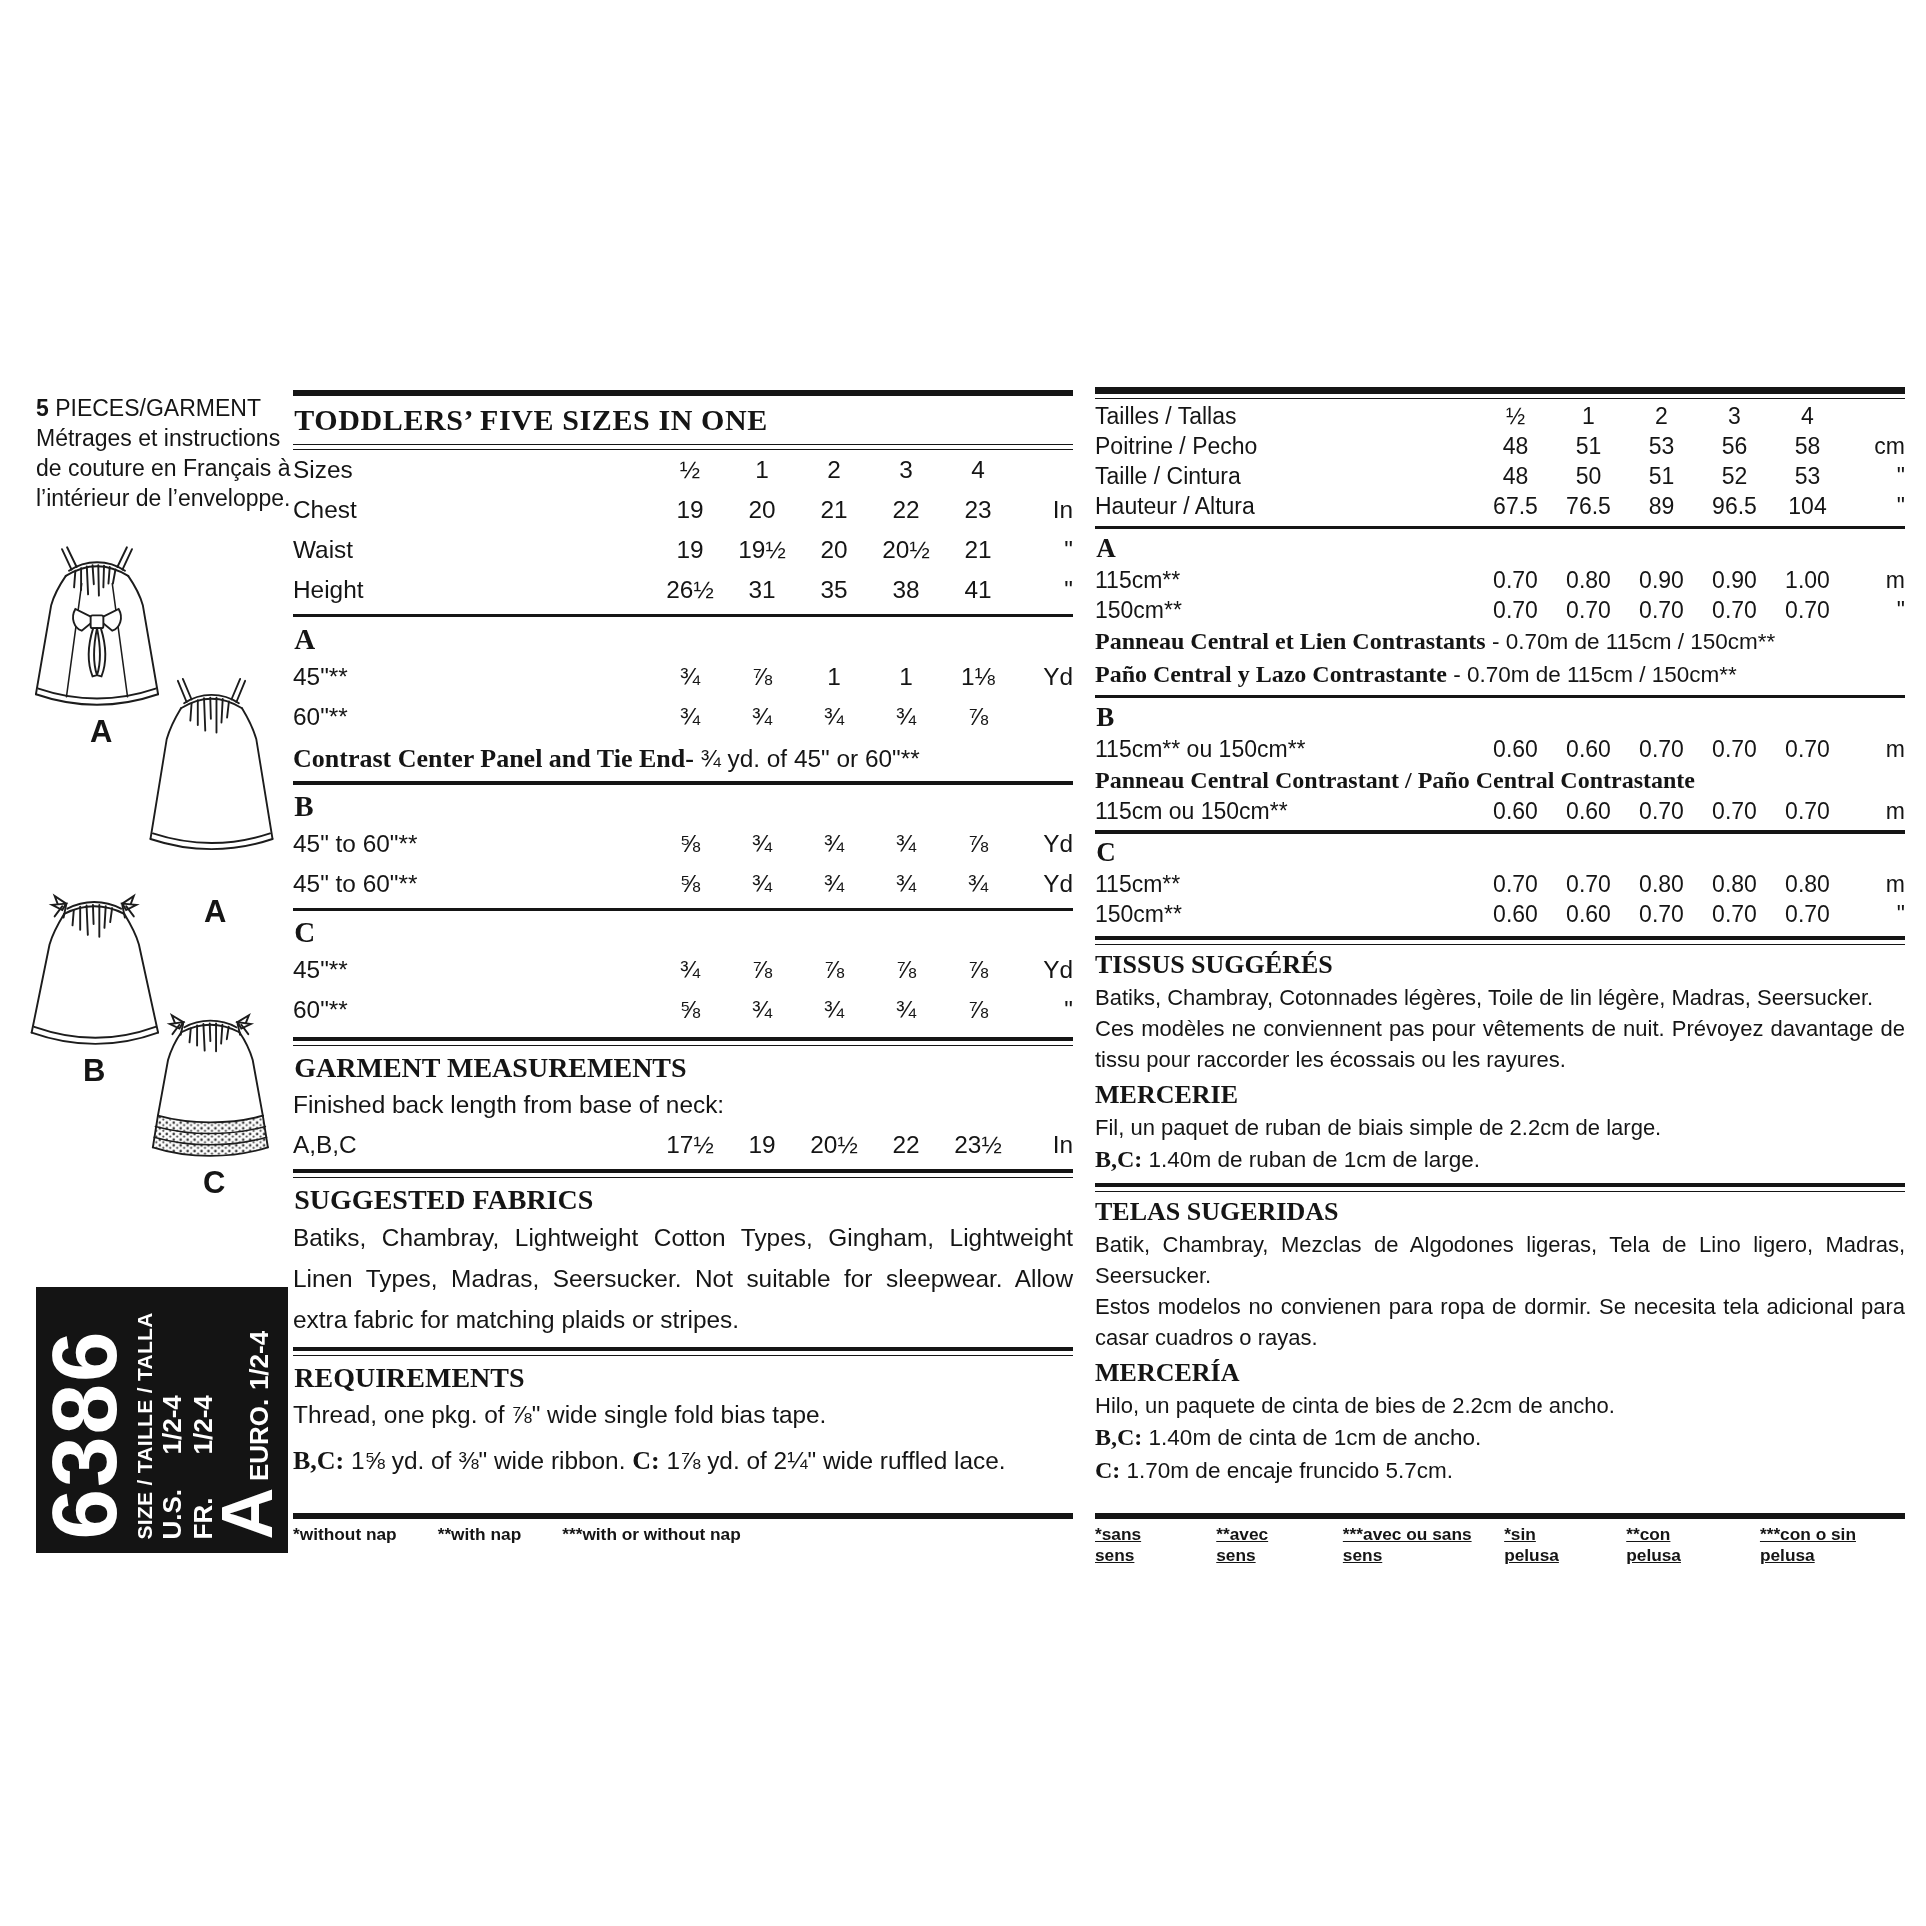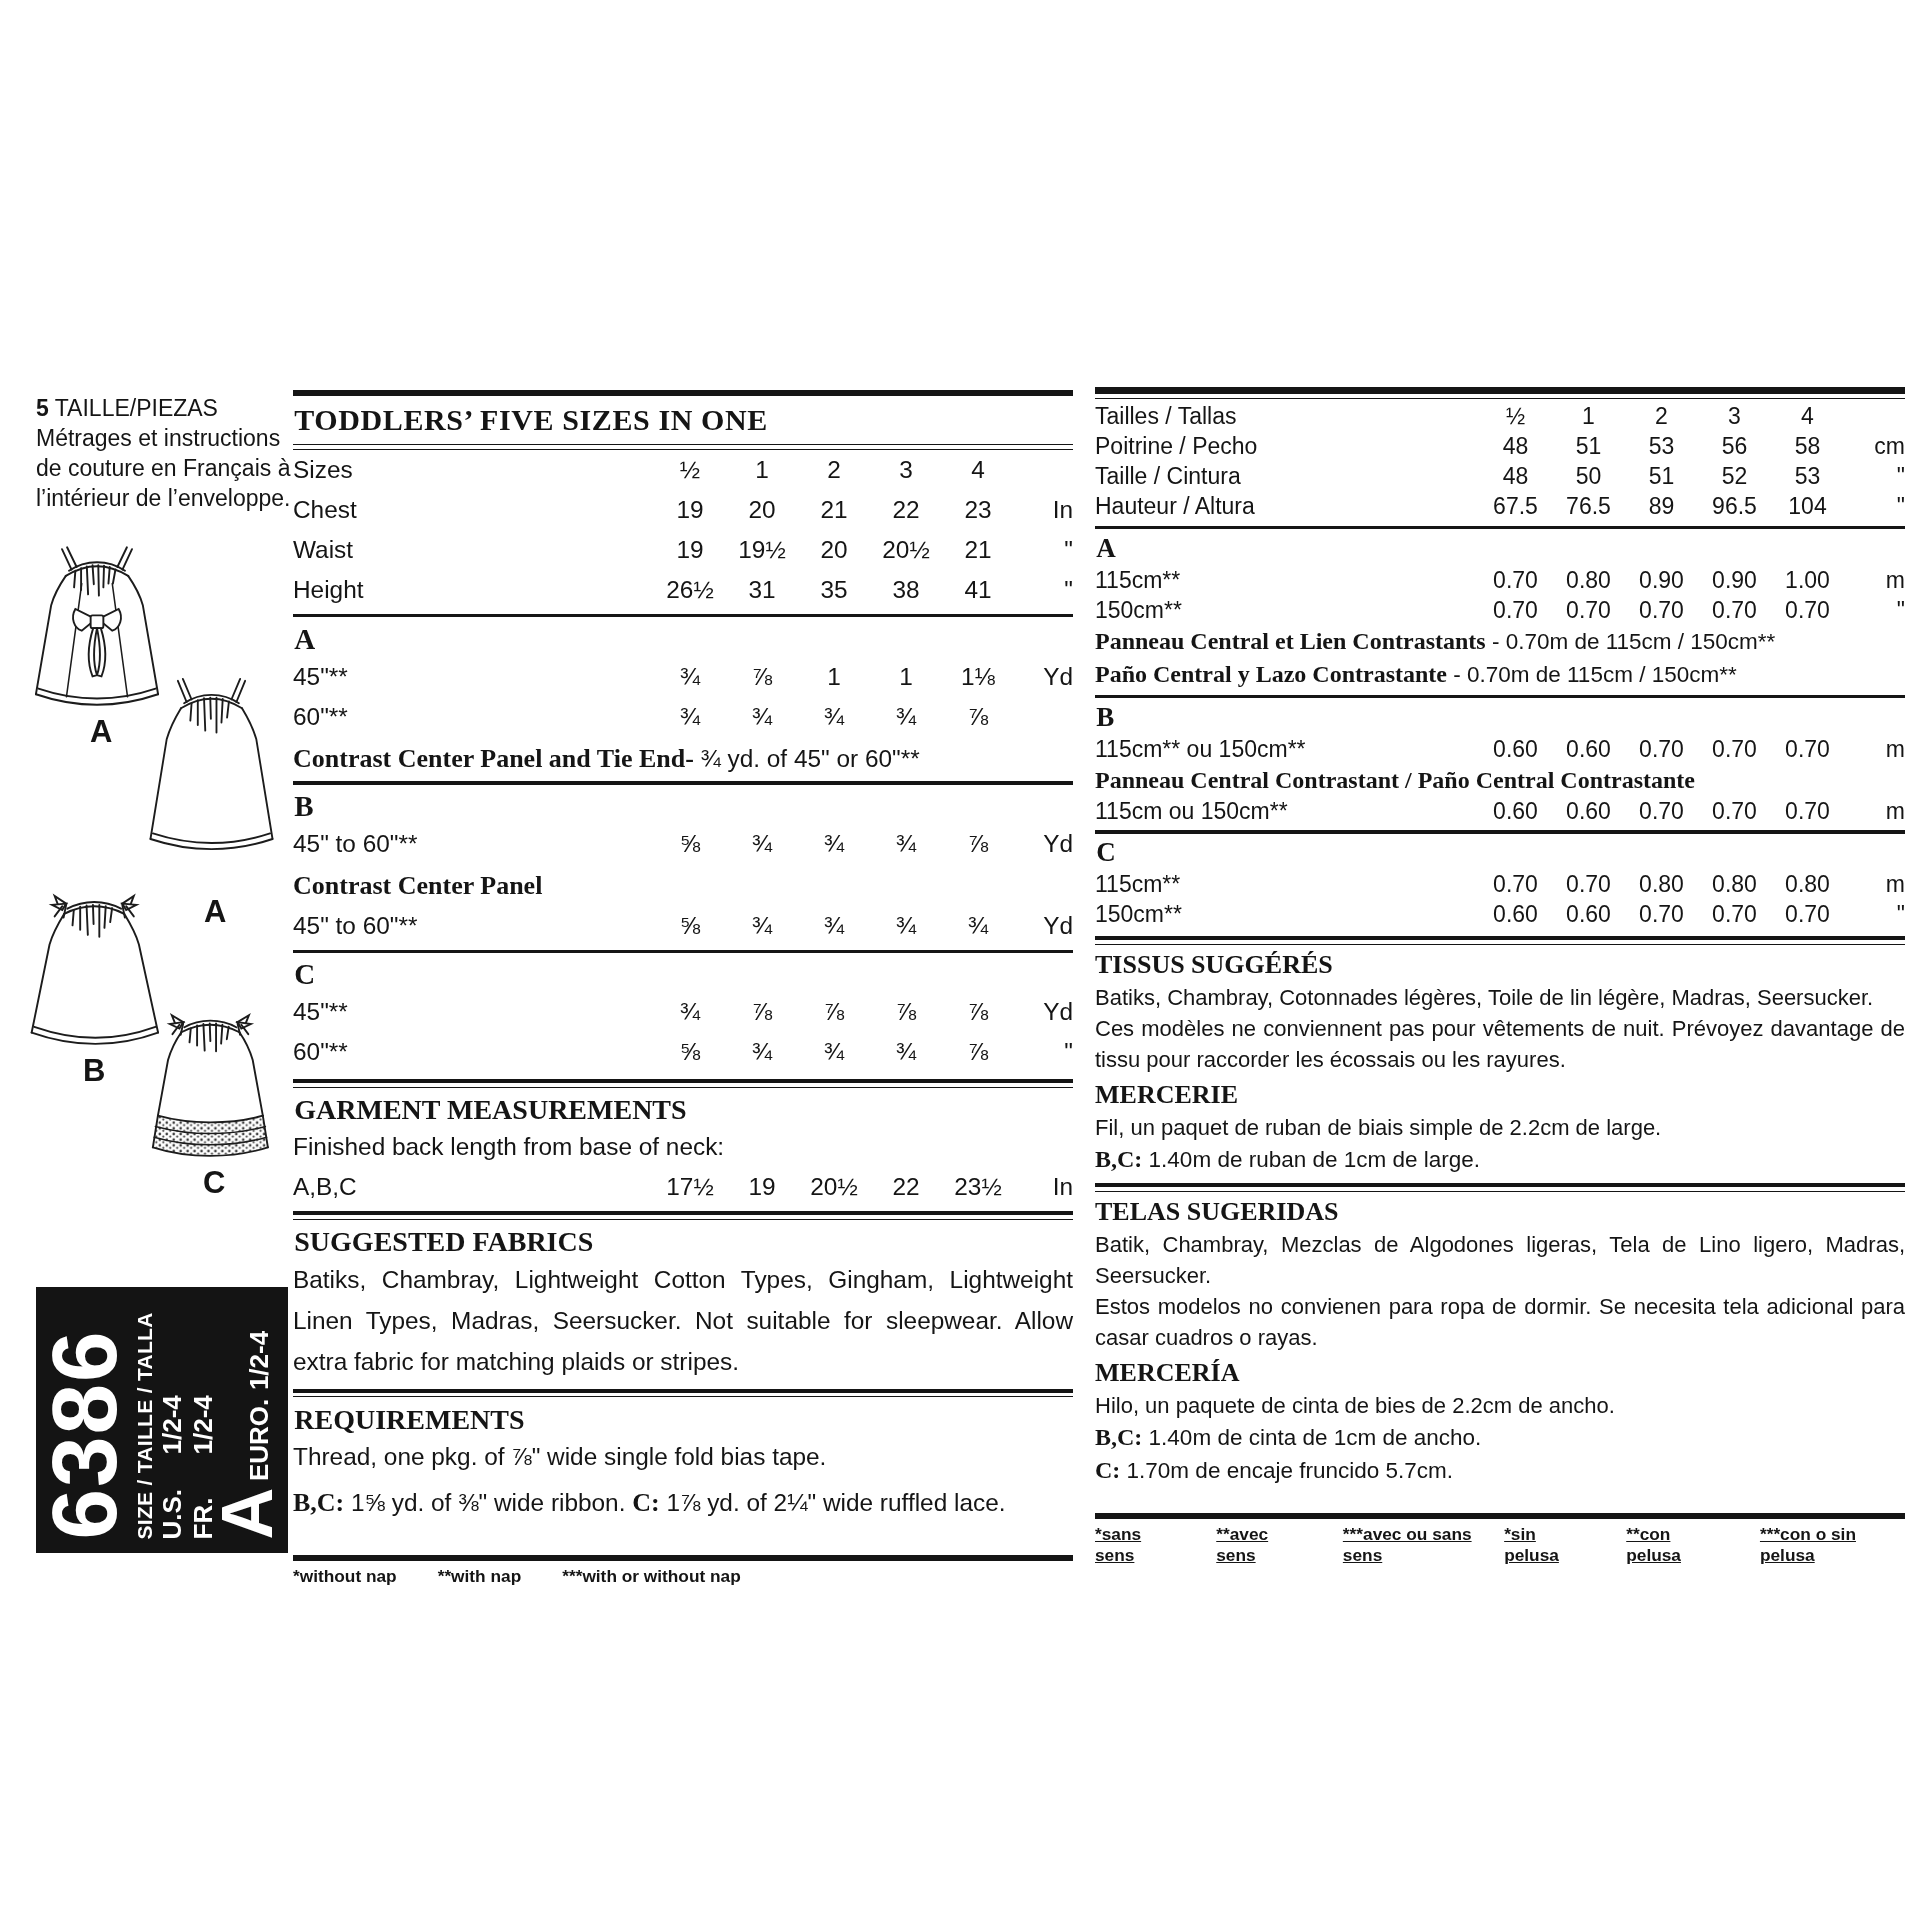--- a/index.html
+++ b/index.html
@@ -73,21 +73,21 @@
   .fnrow .fngroup{display:flex;gap:37px;}
   #col-en .fnrow .fngroup{gap:41px;}
   #col-intl .fnrow{justify-content:space-between;text-decoration:underline;}
 
   svg{display:block;}
 </style>
 </head>
 <body>
 
 <div id="pieces-block">
-  <div><span class="b">5</span><span> TAILLE/PIEZAS</span></div>
+  <div><span class="b">5</span><span> PIECES/GARMENT</span></div>
   <div>Métrages et instructions</div>
   <div>de couture en Français à</div>
   <div>l’intérieur de l’enveloppe.</div>
 </div>
 
 <div class="view-fig" style="left:27px;top:544px;">
   <svg width="140" height="172" viewBox="0 0 220 270" fill="none" stroke="#1c1c1c" stroke-width="3" stroke-linecap="round">
     <path d="M70,40 L55,8"></path>
       <path d="M78,36 L63,5"></path>
     <path d="M150,40 L165,8"></path>
@@ -300,21 +300,20 @@
   <div class="secletter ser">B</div>
   <div class="trow">
       <span class="tlabel">45" to 60"**</span>
       <span class="tval">⅝</span>
       <span class="tval">¾</span>
       <span class="tval">¾</span>
       <span class="tval">¾</span>
       <span class="tval">⅞</span>
       <span class="tunit">Yd</span>
     </div>
-  <div class="subhead ser">Contrast Center Panel</div>
   <div class="trow">
       <span class="tlabel">45" to 60"**</span>
       <span class="tval">⅝</span>
       <span class="tval">¾</span>
       <span class="tval">¾</span>
       <span class="tval">¾</span>
       <span class="tval">¾</span>
       <span class="tunit">Yd</span>
     </div>
 

